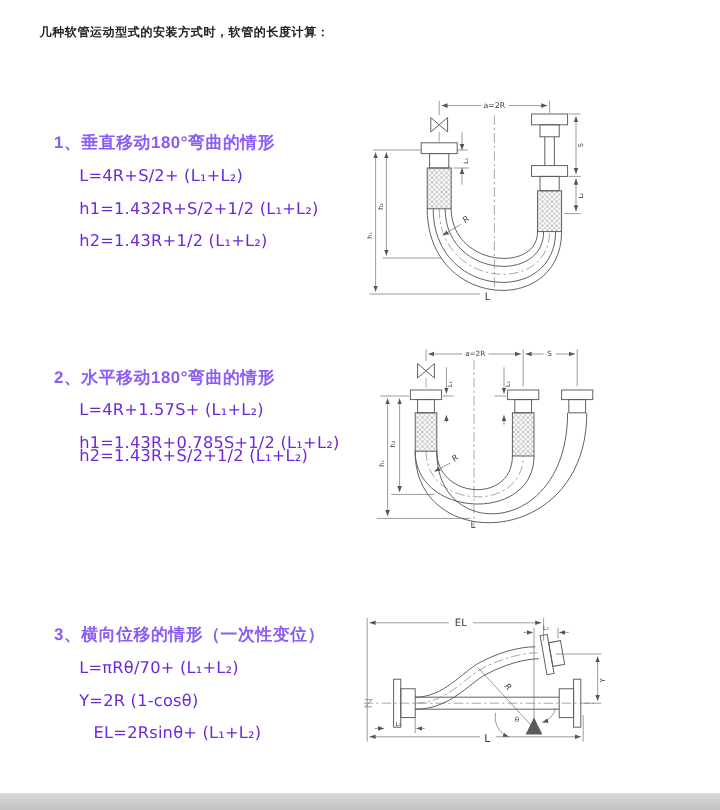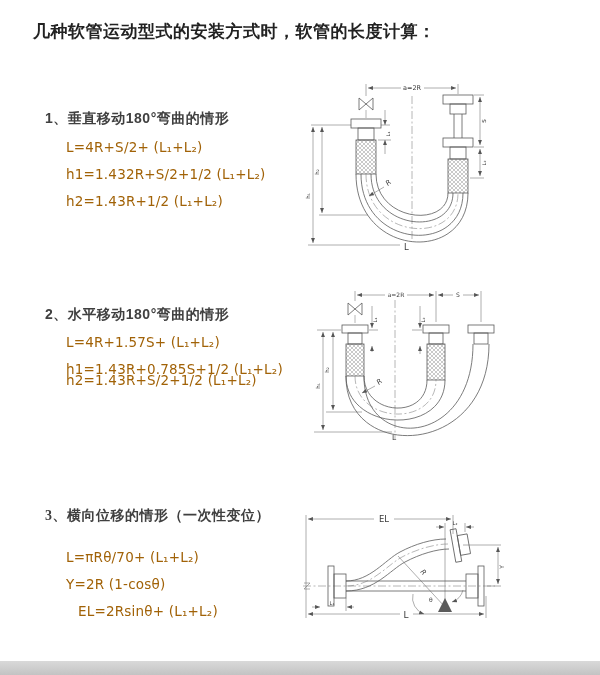--- a/index.html
+++ b/index.html
@@ -3,29 +3,29 @@
 <meta charset="utf-8">
 <style>
   html,body{margin:0;padding:0;}
   body{
     width:600px;height:675px;position:relative;background:#ffffff;
     font-family:"Liberation Sans","DejaVu Sans",sans-serif;
     overflow:hidden;
   }
   .abs{position:absolute;}
   .title{
-    left:33px;top:20px;font-size:17px;font-weight:bold;color:#222;
+    left:33px;top:20px;font-size:10px;font-weight:bold;color:#222;
     letter-spacing:0.5px;white-space:nowrap;
   }
   .heading{
-    font-size:14px;font-weight:bold;color:#404040;white-space:nowrap;letter-spacing:0.5px;
+    font-size:14px;font-weight:bold;color:#8b5cf6;white-space:nowrap;letter-spacing:0.5px;
   }
   .formula{
     font-family:"DejaVu Sans","Liberation Sans",sans-serif;
-    font-size:13.5px;color:#a16207;white-space:nowrap;letter-spacing:0.2px;
+    font-size:13.5px;color:#6d28d9;white-space:nowrap;letter-spacing:0.2px;
   }
   svg{position:absolute;overflow:visible;}
   svg text{
     font-family:"DejaVu Sans",sans-serif;fill:#3a3a3a;
   }
   .dwg{stroke:#5a5a5a;stroke-width:0.8;fill:none;}
   .thin{stroke:#6a6a6a;stroke-width:0.55;fill:none;}
   .dashc{stroke:#7a7a7a;stroke-width:0.55;fill:none;stroke-dasharray:8 2.5 2 2.5;}
   .braid{stroke:#5a5a5a;stroke-width:0.8;}
   .bottom-edge{
@@ -41,21 +41,21 @@
 <div class="abs heading" style="left:45px;top:110px;">1、垂直移动180°弯曲的情形</div>
 <div class="abs formula" style="left:66px;top:139px;">L=4R+S/2+ (L₁+L₂)</div>
 <div class="abs formula" style="left:66px;top:166px;">h1=1.432R+S/2+1/2 (L₁+L₂)</div>
 <div class="abs formula" style="left:66px;top:193px;">h2=1.43R+1/2 (L₁+L₂)</div>
 
 <div class="abs heading" style="left:45px;top:306px;">2、水平移动180°弯曲的情形</div>
 <div class="abs formula" style="left:66px;top:334px;">L=4R+1.57S+ (L₁+L₂)</div>
 <div class="abs formula" style="left:66px;top:361px;">h1=1.43R+0.785S+1/2 (L₁+L₂)</div>
 <div class="abs formula" style="left:66px;top:372px;">h2=1.43R+S/2+1/2 (L₁+L₂)</div>
 
-<div class="abs heading" style="left:45px;top:507px;font-family:Liberation Serif, serif;">3、横向位移的情形（一次性变位）</div>
+<div class="abs heading" style="left:45px;top:520px;">3、横向位移的情形（一次性变位）</div>
 <div class="abs formula" style="left:66px;top:549px;">L=πRθ/70+ (L₁+L₂)</div>
 <div class="abs formula" style="left:66px;top:576px;">Y=2R (1-cosθ)</div>
 <div class="abs formula" style="left:66px;top:603px;margin-left:12px;">EL=2Rsinθ+ (L₁+L₂)</div>
 
 <svg style="left:300px;top:78px;" width="195" height="178" viewBox="300 78 195 178">
   <defs>
     <marker id="ar1" viewBox="0 0 10 10" refX="9" refY="5" markerWidth="10" markerHeight="10" orient="auto-start-reverse">
       <path d="M0,1.5 L9,5 L0,8.5 z" fill="#555"></path>
     </marker>
     <pattern id="ht1" width="4" height="4" patternUnits="userSpaceOnUse">

